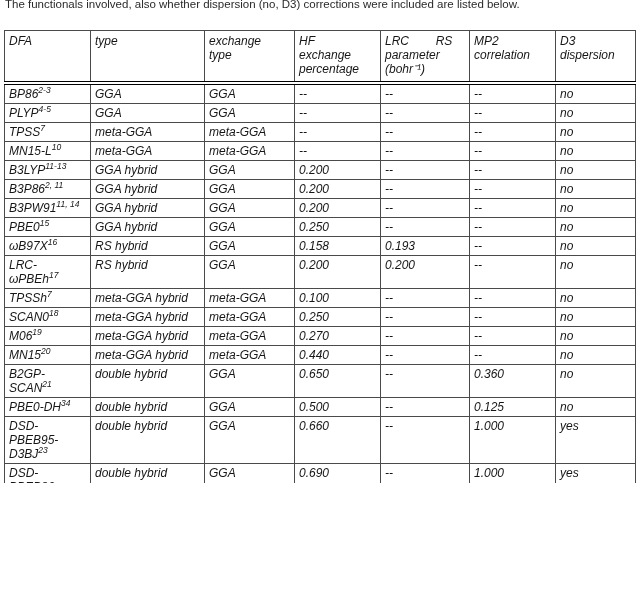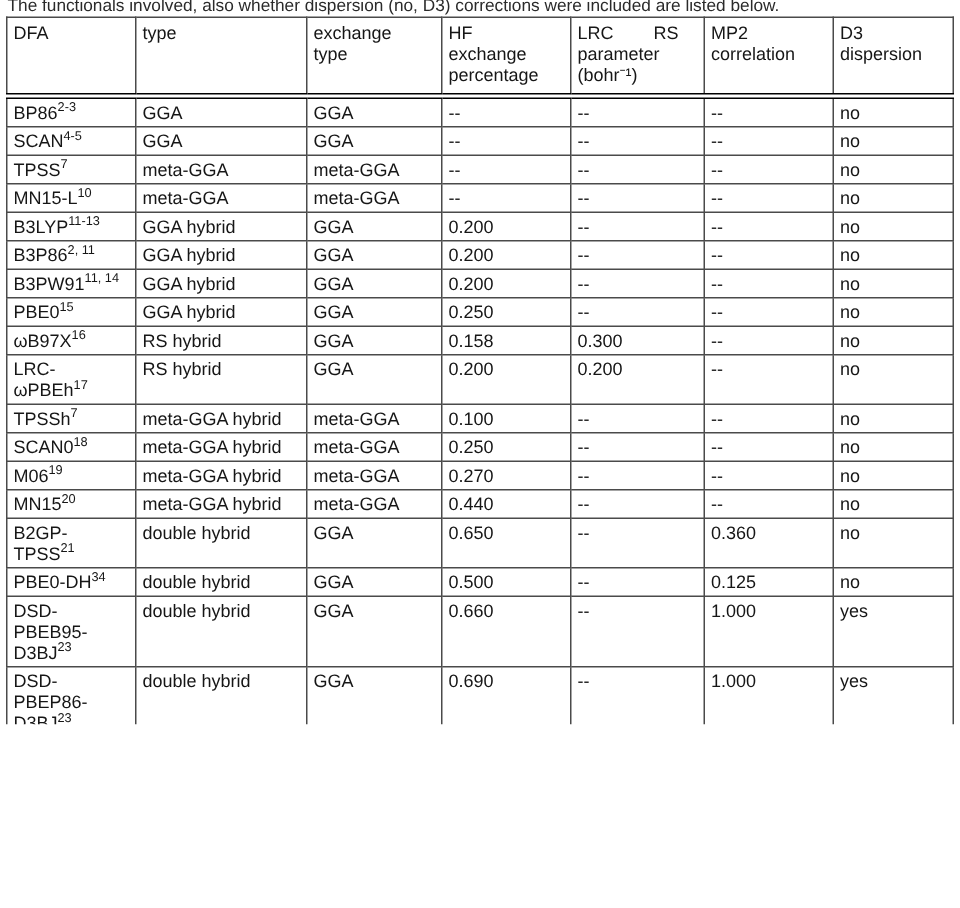--- a/index.html
+++ b/index.html
@@ -7,21 +7,21 @@
     width:640px; height:483px; overflow:hidden; box-sizing:border-box;
     padding:0 4px; background:#fff;
     font-family:"Liberation Sans", sans-serif; color:#1c1c1c;
   }
   .intro {
     font-size:11.5px; color:#2a2a2a; white-space:nowrap; overflow:hidden;
     margin-top:-3px; padding-left:1px; height:14px; line-height:15px;
   }
   table.dfa {
     border-collapse:collapse; table-layout:fixed; width:631px;
-    margin-top:0; font-size:12px; color:#161616;
+    margin-top:19px; font-size:12px; color:#161616;font-style:italic;
   }
   th, td {
     border:1px solid #4a4a4a; vertical-align:top; text-align:left;
     padding:2px 4px; font-weight:normal; line-height:14px;
     overflow:hidden; word-wrap:break-word;
   }
   thead th {
     border-bottom:4px double #000;
     padding-top:3px; padding-bottom:5px;
   }
@@ -81,21 +81,21 @@
         <tr>
           <td class="dfa-cell"><span class="dfa-name">BP86</span><sup class="ref">2-3</sup></td>
           <td>GGA</td>
           <td>GGA</td>
           <td>--</td>
           <td>--</td>
           <td>--</td>
           <td>no</td>
         </tr>
         <tr>
-          <td class="dfa-cell"><span class="dfa-name">SCAN</span><sup class="ref">4-5</sup></td>
+          <td class="dfa-cell"><span class="dfa-name">PLYP</span><sup class="ref">4-5</sup></td>
           <td>GGA</td>
           <td>GGA</td>
           <td>--</td>
           <td>--</td>
           <td>--</td>
           <td>no</td>
         </tr>
         <tr>
           <td class="dfa-cell"><span class="dfa-name">TPSS</span><sup class="ref">7</sup></td>
           <td>meta-GGA</td>
@@ -148,21 +148,21 @@
           <td>0.250</td>
           <td>--</td>
           <td>--</td>
           <td>no</td>
         </tr>
         <tr>
           <td class="dfa-cell"><span class="dfa-name">ωB97X</span><sup class="ref">16</sup></td>
           <td>RS hybrid</td>
           <td>GGA</td>
           <td>0.158</td>
-          <td>0.300</td>
+          <td>0.193</td>
           <td>--</td>
           <td>no</td>
         </tr>
         <tr>
           <td class="dfa-cell"><span class="dfa-name">LRC-
 ωPBEh</span><sup class="ref">17</sup></td>
           <td>RS hybrid</td>
           <td>GGA</td>
           <td>0.200</td>
           <td>0.200</td>
@@ -200,21 +200,21 @@
           <td class="dfa-cell"><span class="dfa-name">MN15</span><sup class="ref">20</sup></td>
           <td>meta-GGA hybrid</td>
           <td>meta-GGA</td>
           <td>0.440</td>
           <td>--</td>
           <td>--</td>
           <td>no</td>
         </tr>
         <tr>
           <td class="dfa-cell"><span class="dfa-name">B2GP-
-TPSS</span><sup class="ref">21</sup></td>
+SCAN</span><sup class="ref">21</sup></td>
           <td>double hybrid</td>
           <td>GGA</td>
           <td>0.650</td>
           <td>--</td>
           <td>0.360</td>
           <td>no</td>
         </tr>
         <tr>
           <td class="dfa-cell"><span class="dfa-name">PBE0-DH</span><sup class="ref">34</sup></td>
           <td>double hybrid</td>

